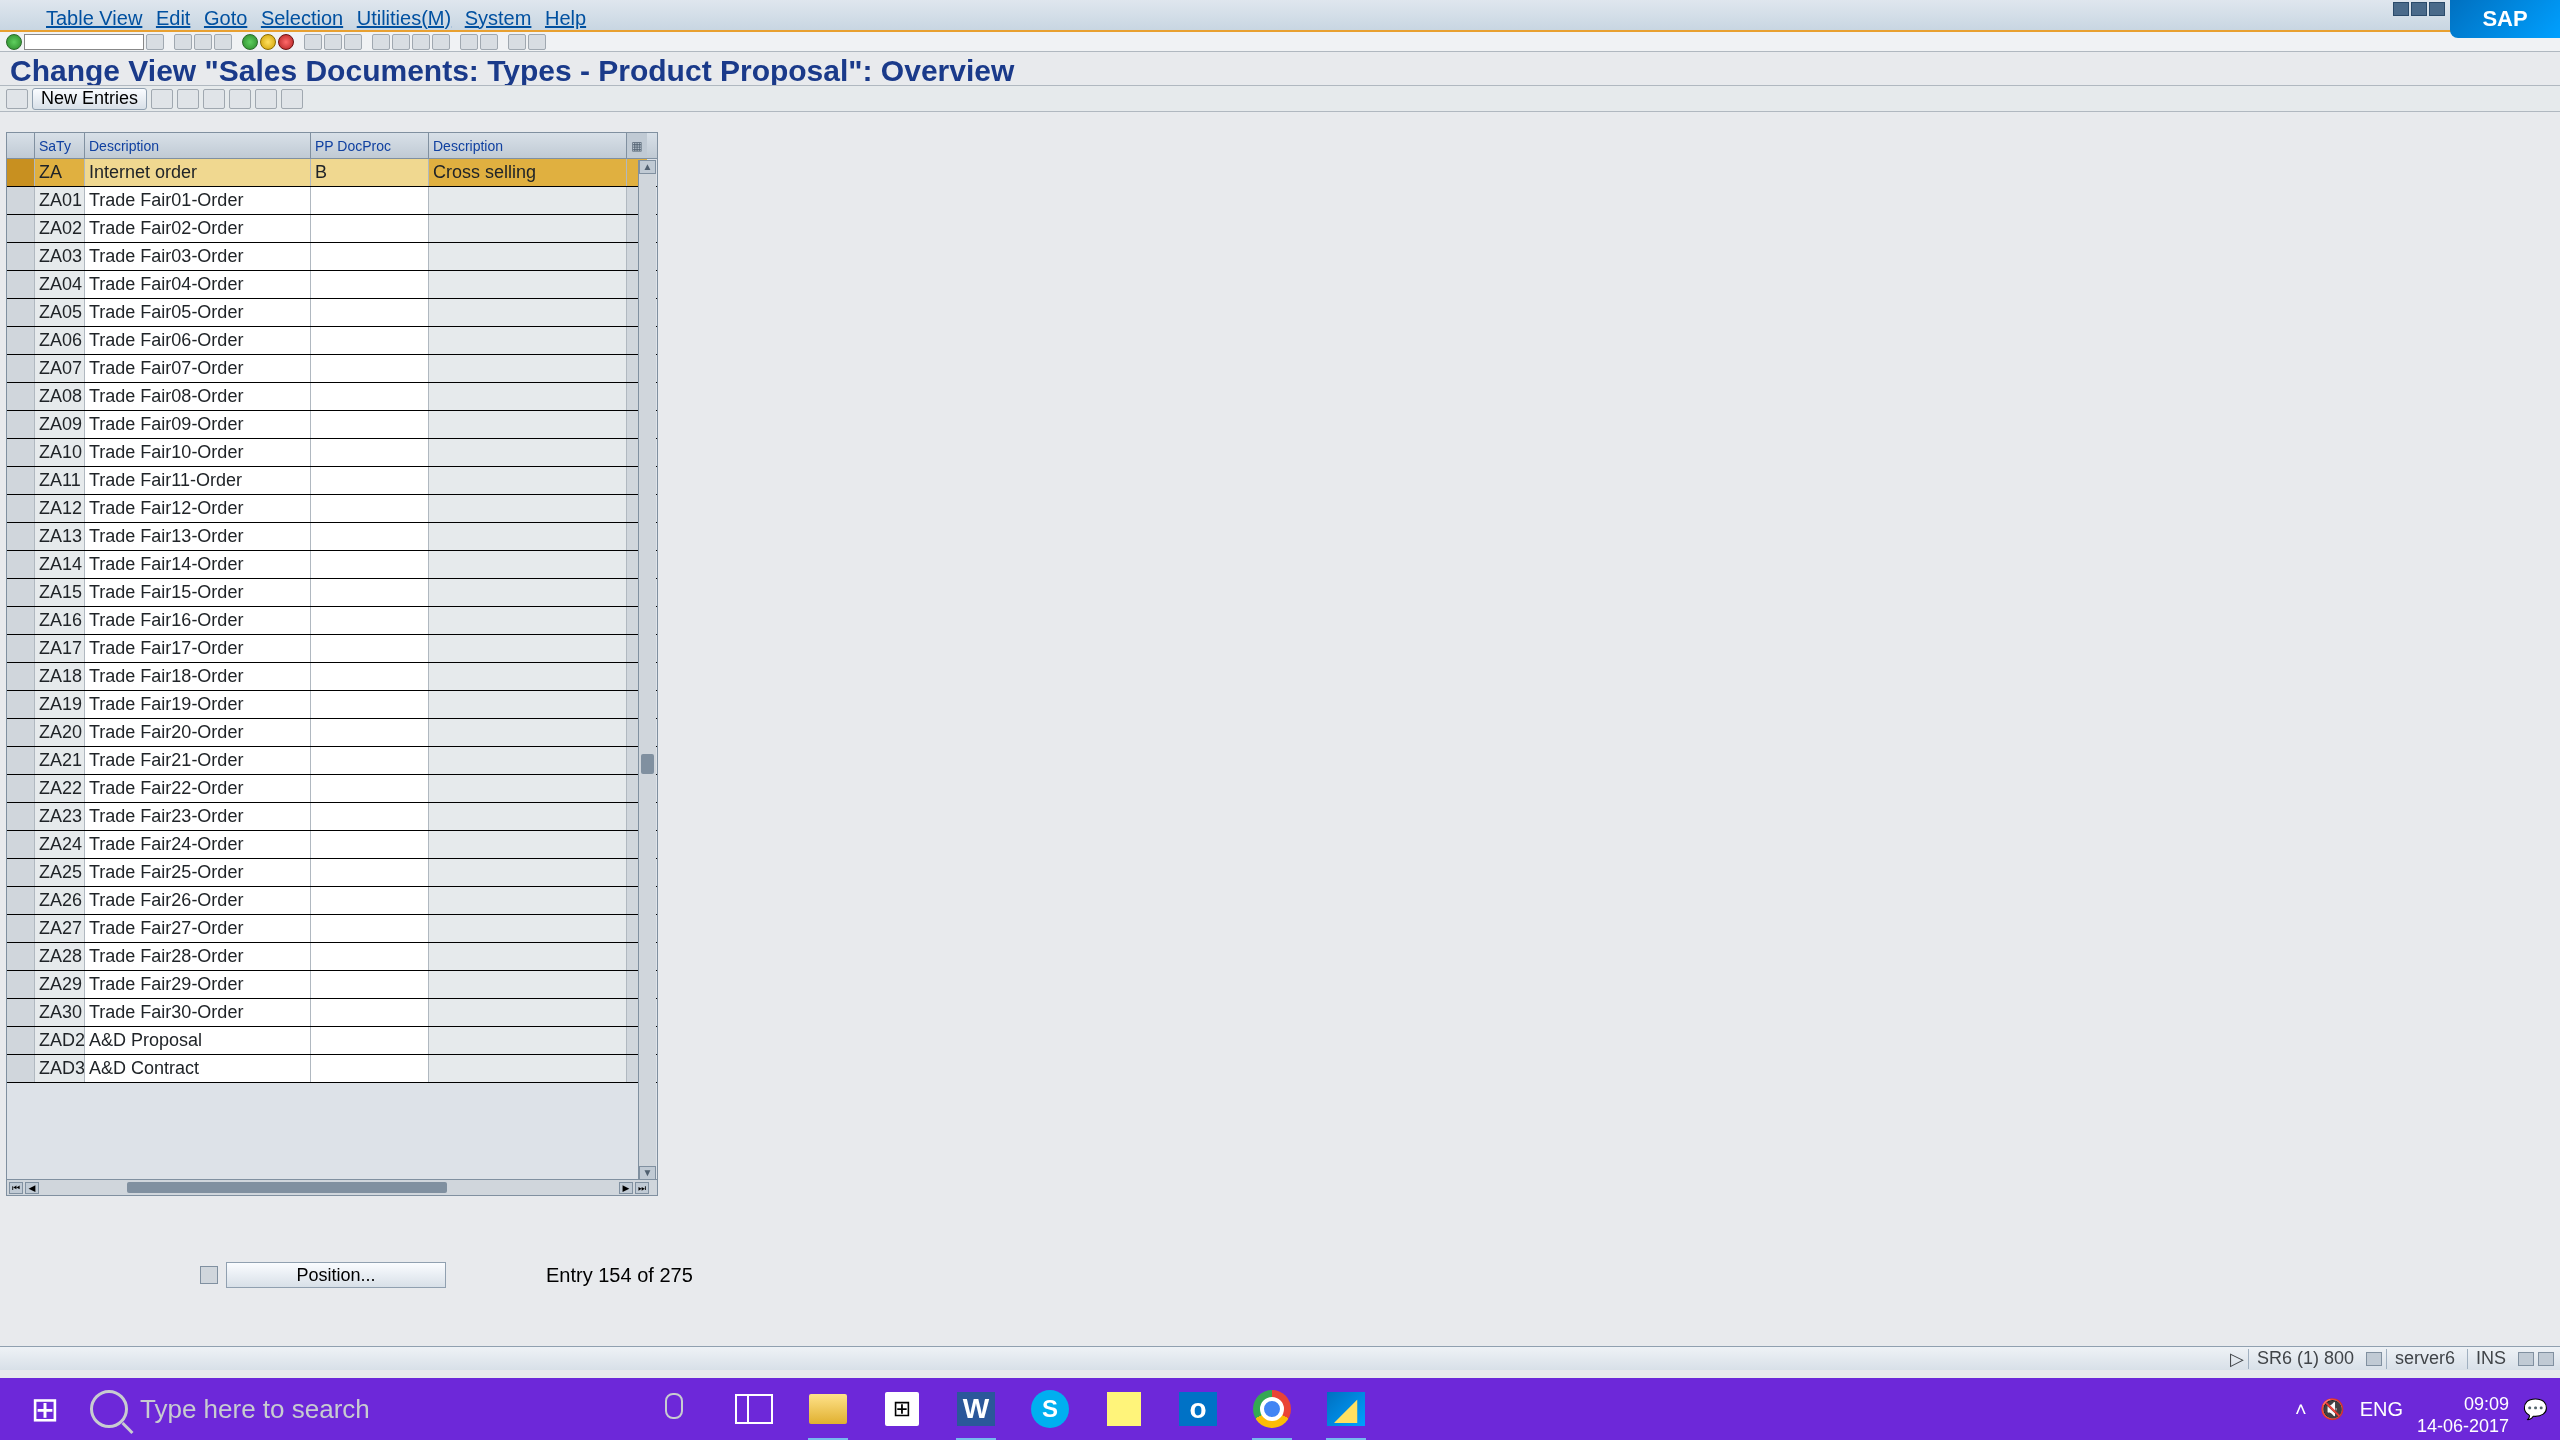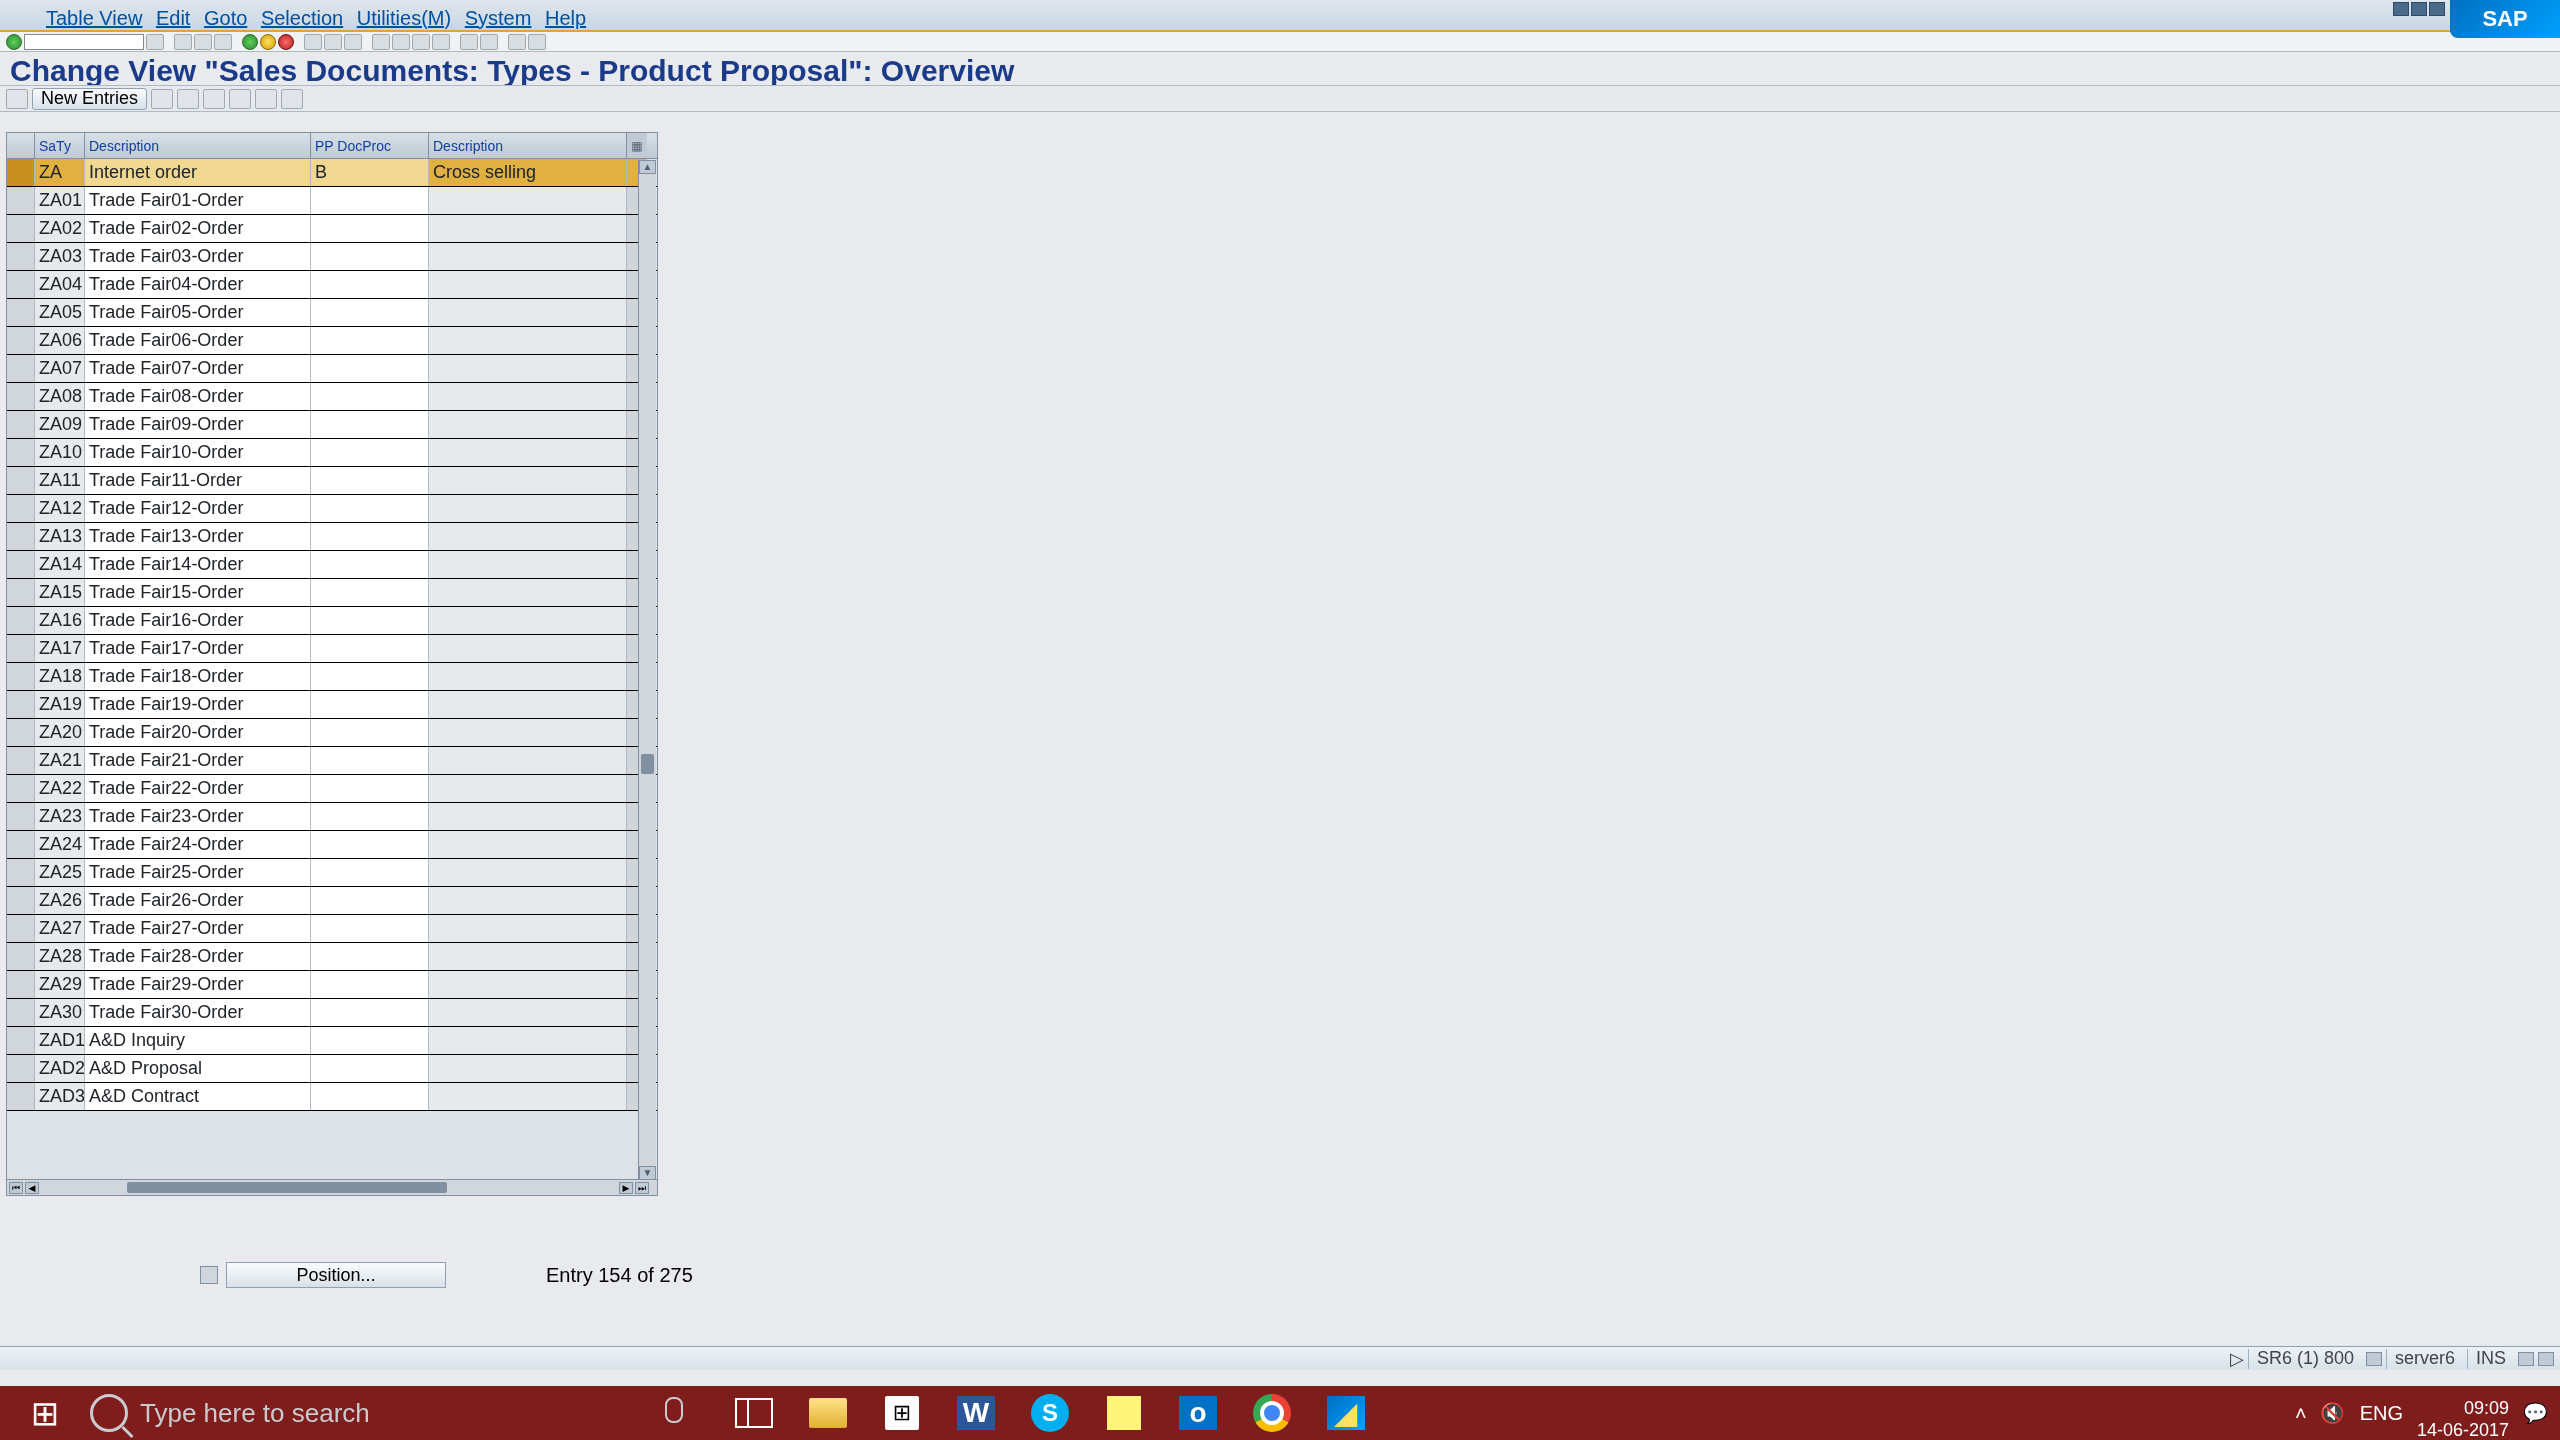--- a/index.html
+++ b/index.html
@@ -80,21 +80,21 @@
   .position-btn { display:flex; align-items:center; gap:8px; }
   .position-btn .picon { width:18px; height:18px; background:#d0d6dc; border:1px solid #8090a0;}
   .position-btn button { width: 220px; height: 26px; background:linear-gradient(#fafcff,#d8e0e8); border:1px solid #90a0b0; text-align:center; font-size:18px; cursor:pointer;}
 
   
   .sap-statusbar { position:absolute; left:0; right:0; bottom: 70px; height: 24px; background: linear-gradient(#eef2f6,#d8e0e8); border-top:1px solid #90a0b0; display:flex; justify-content:flex-end; align-items:center; font-size:18px; color:#404448; gap:4px; padding: 0 6px;}
   .sap-statusbar .sb-cell { border-left:1px solid #a0b0c0; padding: 0 8px; height: 20px; display:flex; align-items:center;}
   .sap-statusbar .sb-icon { width:16px; height:14px; background:#c0cad4; border:1px solid #8090a0;}
 
   
-  .win-taskbar { position:absolute; left:0; right:0; bottom:0; height: 54px; background:#7f1d1d; display:flex; align-items:center; }
+  .win-taskbar { position:absolute; left:0; right:0; bottom:0; height: 62px; background:#6d28d9; display:flex; align-items:center; }
   .win-start { width: 90px; height:100%; display:flex; align-items:center; justify-content:center; color:#fff; font-size:24px;}
   .win-start::before { content:"⊞"; font-size:34px; }
   .win-search { display:flex; align-items:center; gap:12px; color:#c8ccd0; font-size:26px; flex:0 0 620px;}
   .win-search .circle { width:38px; height:38px; border:3px solid #c8ccd0; border-radius:50%; position:relative;}
   .win-search .circle::after{ content:""; position:absolute; width:3px; height:14px; background:#c8ccd0; bottom:-10px; right:-4px; transform:rotate(-45deg);}
   .win-search .mic { width:24px; height:32px; position:relative; margin-left: 280px;}
   .win-search .mic::before{content:""; position:absolute; width:14px; height:22px; border:2px solid #c8ccd0; border-radius:8px; left:3px; top:0;}
   .win-tasks { display:flex; align-items:center; gap: 26px; margin-left: 20px;}
   .win-tasks .task { width:48px; height:48px; display:flex; align-items:center; justify-content:center; font-size:28px; cursor:pointer; position:relative;}
   .win-tasks .task.active::after{ content:""; position:absolute; bottom:-8px; left:4px; right:4px; height:3px; background:#76b9ed;}
@@ -433,28 +433,20 @@
         <div class="tr">
           <div class="td sel"></div>
           <div class="td saty">ZA30</div>
           <div class="td desc1">Trade Fair30-Order</div>
           <div class="td pp"></div>
           <div class="td desc2"></div>
           <div class="td scroll-space"></div>
         </div>
         <div class="tr">
           <div class="td sel"></div>
-          <div class="td saty">ZAD1</div>
-          <div class="td desc1">A&amp;D Inquiry</div>
-          <div class="td pp"></div>
-          <div class="td desc2"></div>
-          <div class="td scroll-space"></div>
-        </div>
-        <div class="tr">
-          <div class="td sel"></div>
           <div class="td saty">ZAD2</div>
           <div class="td desc1">A&amp;D Proposal</div>
           <div class="td pp"></div>
           <div class="td desc2"></div>
           <div class="td scroll-space"></div>
         </div>
         <div class="tr">
           <div class="td sel"></div>
           <div class="td saty">ZAD3</div>
           <div class="td desc1">A&amp;D Contract</div>

